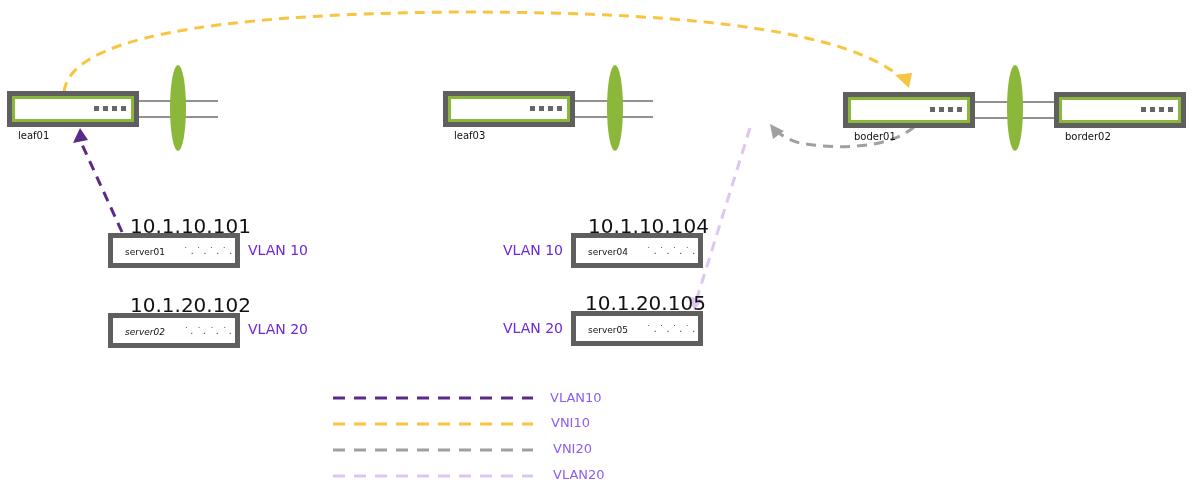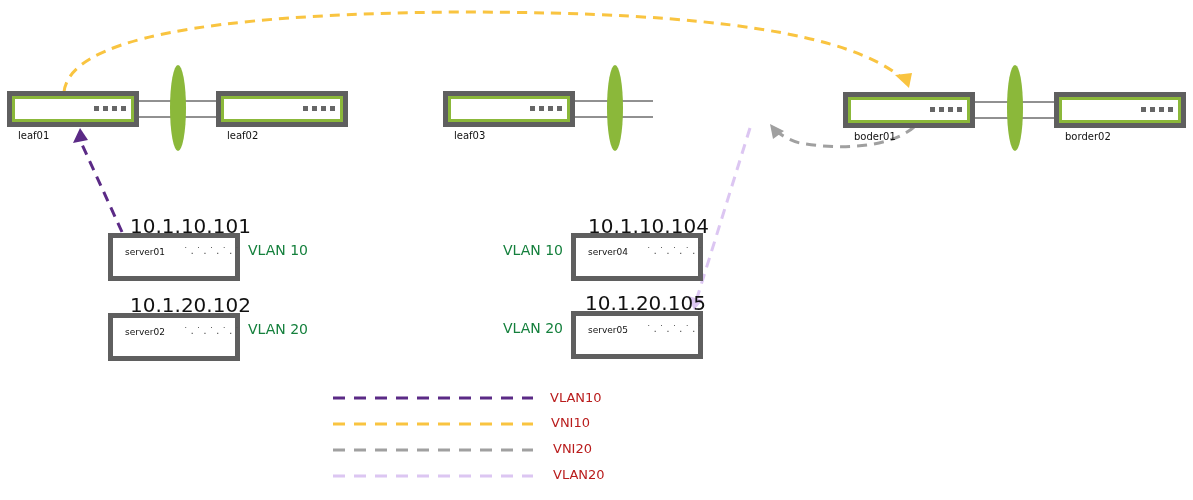--- a/index.html
+++ b/index.html
@@ -6,28 +6,28 @@
   body { width: 1193px; height: 500px; position: relative; overflow: hidden;
          font-family: "DejaVu Sans", sans-serif; }
   #stage { position: absolute; left: 0; top: 0; width: 1193px; height: 500px; }
   .switch { position: absolute; box-sizing: border-box; height: 36px; width: 132px;
             border: 5px solid #5f5f5f; background: #8bb83a; }
   .switch .inner { position: absolute; left: 3px; top: 3px; right: 3px; bottom: 3px;
                    background: #ffffff; }
   .switch .label { position: absolute; left: 6px; top: 6px; font-size: 10px; color: #111; margin-top: 28px; }
   .ports { position: absolute; right: 8px; top: 10px; display: flex; gap: 4px; }
   .ports span { display: block; width: 5px; height: 5px; background: #666; }
-  .server { position: absolute; box-sizing: border-box; height: 48px; width: 132px;
+  .server { position: absolute; box-sizing: border-box; height: 35px; width: 132px;
             border: 5px solid #5f5f5f; background: #ffffff; }
   .server .label { position: absolute; left: 12px; top: 9px; font-size: 9px; color: #111; }
   .server .dots { position: absolute; left: 70px; top: 8px; font-size: 9px; color: #555;
                   letter-spacing: 1px; font-family: "DejaVu Sans Mono", monospace; }
   .ip { position: absolute; font-size: 20px; color: #111; }
-  .vlan { position: absolute; font-size: 14px; color: #15803d; }
-  .legend-label { position: absolute; font-size: 13px; color: #b91c1c; }
+  .vlan { position: absolute; font-size: 14px; color: #6d28d9; }
+  .legend-label { position: absolute; font-size: 13px; color: #8b5cf6; }
   svg { position: absolute; left: 0; top: 0; }
 </style>
 </head>
 <body>
 
 <div id="stage">
 
   <svg width="1193" height="500">
 
     <g>
@@ -68,30 +68,20 @@
   <div class="switch" style="left:7px; top:91px;">
     <div class="inner"></div>
     <span class="label">leaf01</span>
     <div class="ports">
         <span></span>
         <span></span>
         <span></span>
         <span></span>
       </div>
   </div>
-  <div class="switch" style="left:216px; top:91px;">
-    <div class="inner"></div>
-    <span class="label">leaf02</span>
-    <div class="ports">
-        <span></span>
-        <span></span>
-        <span></span>
-        <span></span>
-      </div>
-  </div>
   <div class="switch" style="left:443px; top:91px;">
     <div class="inner"></div>
     <span class="label">leaf03</span>
     <div class="ports">
         <span></span>
         <span></span>
         <span></span>
         <span></span>
       </div>
   </div>
@@ -117,21 +107,21 @@
   </div>
 
   <span class="ip" style="left:130px; top:214px;">10.1.10.101</span>
   <div class="server" style="left:108px; top:233px;">
     <span class="label">server01</span>
     <span class="dots">˙.˙.˙.˙.˙</span>
   </div>
   <span class="vlan" style="left:248px; top:242px;">VLAN 10</span>
 
   <span class="ip" style="left:130px; top:293px;">10.1.20.102</span>
-  <div class="server" style="left:108px; top:313px;">
+  <div class="server" style="left:108px; top:313px;font-style:italic;">
     <span class="label">server02</span>
     <span class="dots">˙.˙.˙.˙.˙</span>
   </div>
   <span class="vlan" style="left:248px; top:321px;">VLAN 20</span>
 
   <span class="ip" style="left:588px; top:214px;">10.1.10.104</span>
   <div class="server" style="left:571px; top:233px;">
     <span class="label">server04</span>
     <span class="dots">˙.˙.˙.˙.˙</span>
   </div>

